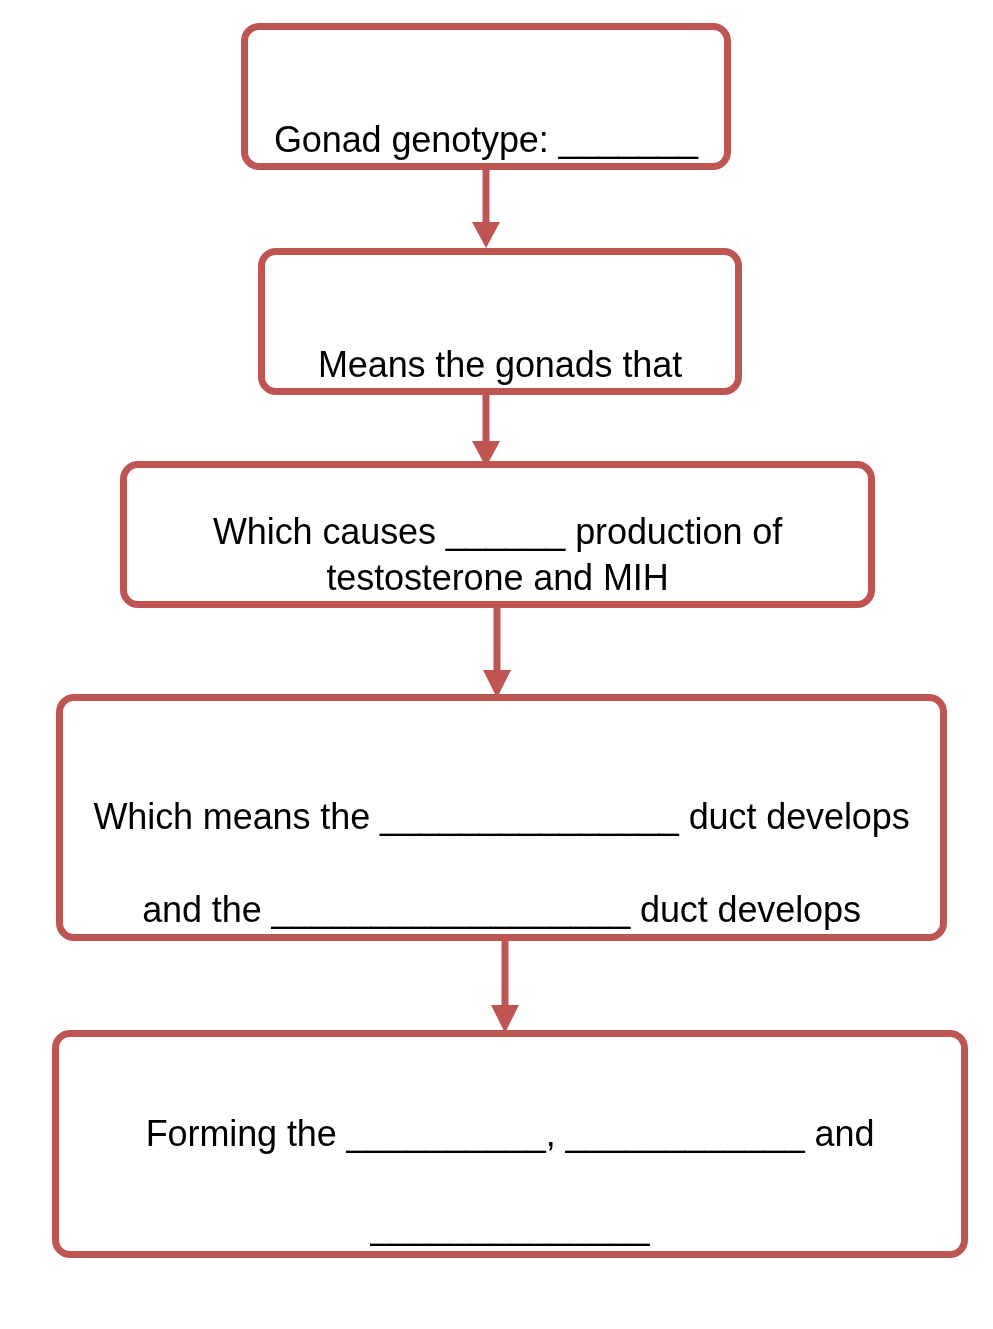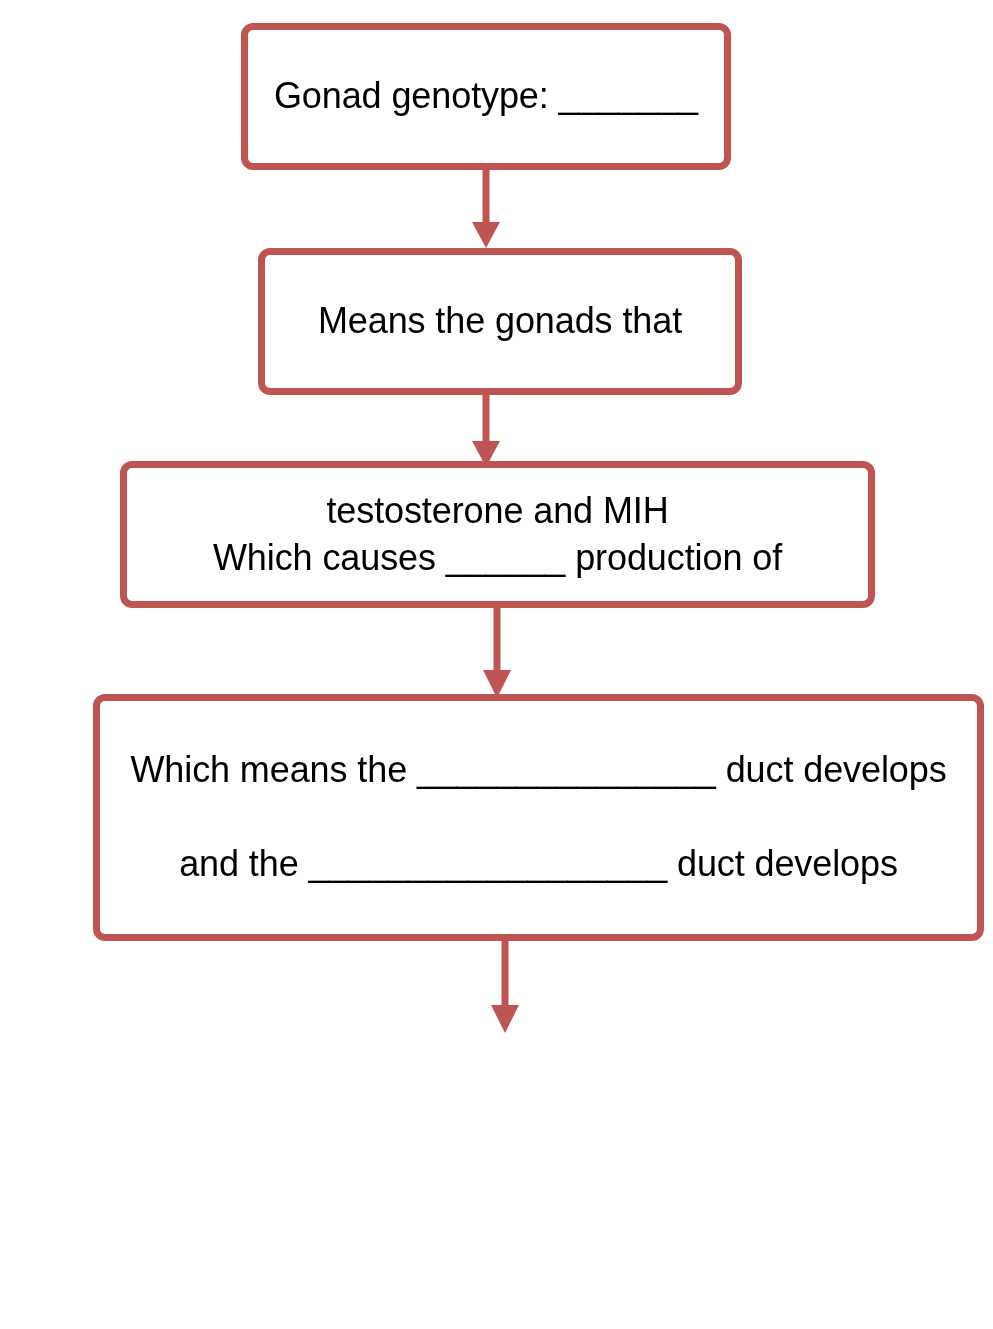--- a/index.html
+++ b/index.html
@@ -16,42 +16,42 @@
     width: 993px;
     height: 1329px;
     background: #ffffff;
     overflow: hidden;
   }
   .node {
     position: absolute;
     box-sizing: border-box;
     background: #ffffff;
     border: 7px solid #be5553;
-    border-radius: 12px;
+    border-radius: 18px;
     display: flex;
     flex-direction: column;
     align-items: center;
-    justify-content: center;
+    justify-content: flex-end;
     color: #000000;
     text-align: center;
     line-height: 1.28;
     letter-spacing: -0.1px;
   }
   .node .line {
     display: block;
     white-space: pre;
   }
   .node .line.blank {
     visibility: hidden;
   }
   
   #node-1 { left: 241px; top: 23px;   width: 490px; height: 147px; font-size: 36px; }
   #node-2 { left: 258px; top: 248px;  width: 484px; height: 147px; font-size: 36px; }
   #node-3 { left: 120px; top: 461px;  width: 755px; height: 147px; font-size: 36px; }
-  #node-4 { left: 56px;  top: 694px;  width: 891px; height: 247px; font-size: 36px; margin-left: 37px; }
+  #node-4 { left: 56px;  top: 694px;  width: 891px; height: 247px; font-size: 36px; }
   #node-5 { left: 52px;  top: 1030px; width: 916px; height: 228px; font-size: 36px; }
 
   #node-4 { line-height: 1.30; }
   #node-5 { line-height: 1.30; }
 
   .connector {
     position: absolute;
     overflow: visible;
   }
   .connector svg { display: block; }
@@ -77,22 +77,22 @@
   </div>
 
   <div class="connector" id="conn-2" style="left:468px; top:395px;">
     <svg width="36" height="72" viewBox="0 0 36 72" aria-hidden="true">
       <line x1="18" y1="0" x2="18" y2="52" stroke="#be5553" stroke-width="7"></line>
       <polygon points="4,46 32,46 18,72" fill="#be5553"></polygon>
     </svg>
   </div>
 
   <div class="node" id="node-3">
+    <span class="line">Which causes ______ production of</span>
     <span class="line">testosterone and MIH</span>
-    <span class="line">Which causes ______ production of</span>
   </div>
 
   <div class="connector" id="conn-3" style="left:479px; top:608px;">
     <svg width="36" height="90" viewBox="0 0 36 90" aria-hidden="true">
       <line x1="18" y1="0" x2="18" y2="68" stroke="#be5553" stroke-width="7"></line>
       <polygon points="4,62 32,62 18,90" fill="#be5553"></polygon>
     </svg>
   </div>
 
   <div class="node" id="node-4">
@@ -101,14 +101,19 @@
     <span class="line">and the __________________ duct develops</span>
   </div>
 
   <div class="connector" id="conn-4" style="left:487px; top:941px;">
     <svg width="36" height="92" viewBox="0 0 36 92" aria-hidden="true">
       <line x1="18" y1="0" x2="18" y2="70" stroke="#be5553" stroke-width="7"></line>
       <polygon points="4,64 32,64 18,92" fill="#be5553"></polygon>
     </svg>
   </div>
 
+  <div class="node" id="node-5">
+    <span class="line">Forming the __________, ____________ and</span>
+    <span class="line blank">&nbsp;</span>
+    <span class="line">______________</span>
+  </div>
 
 </div>
 
 </body></html>

